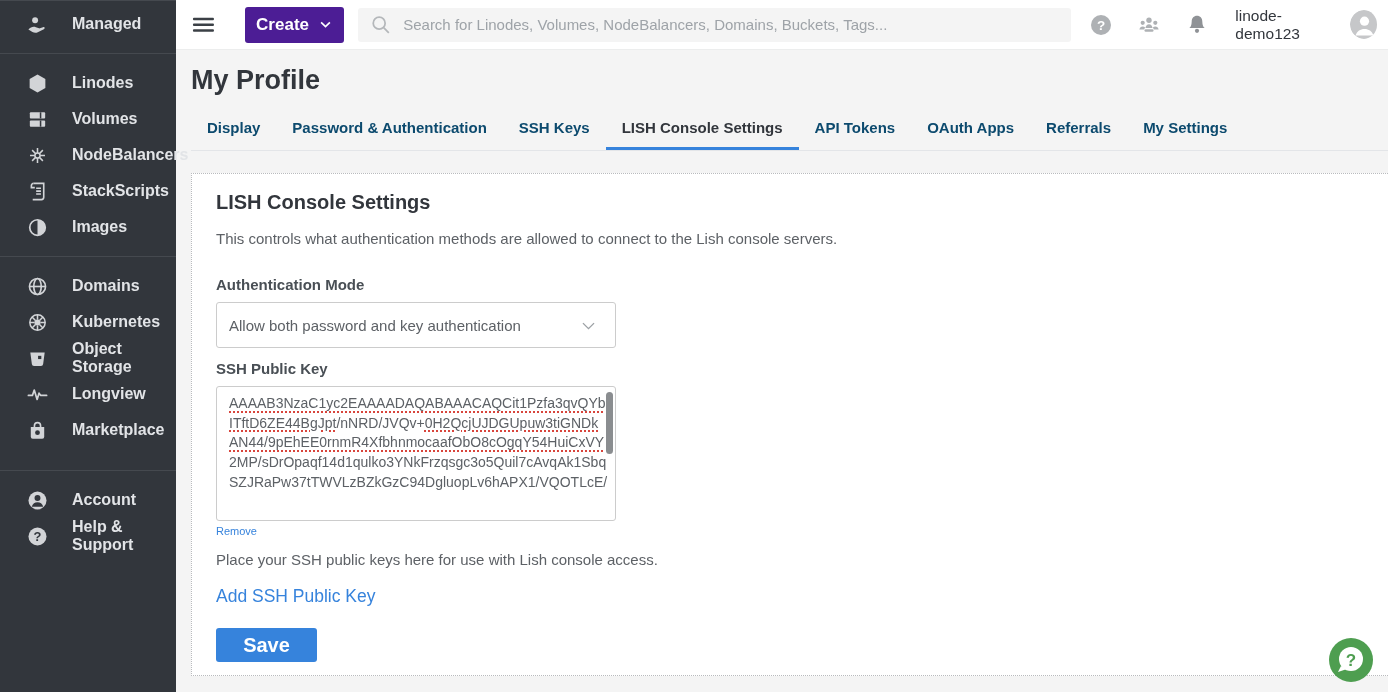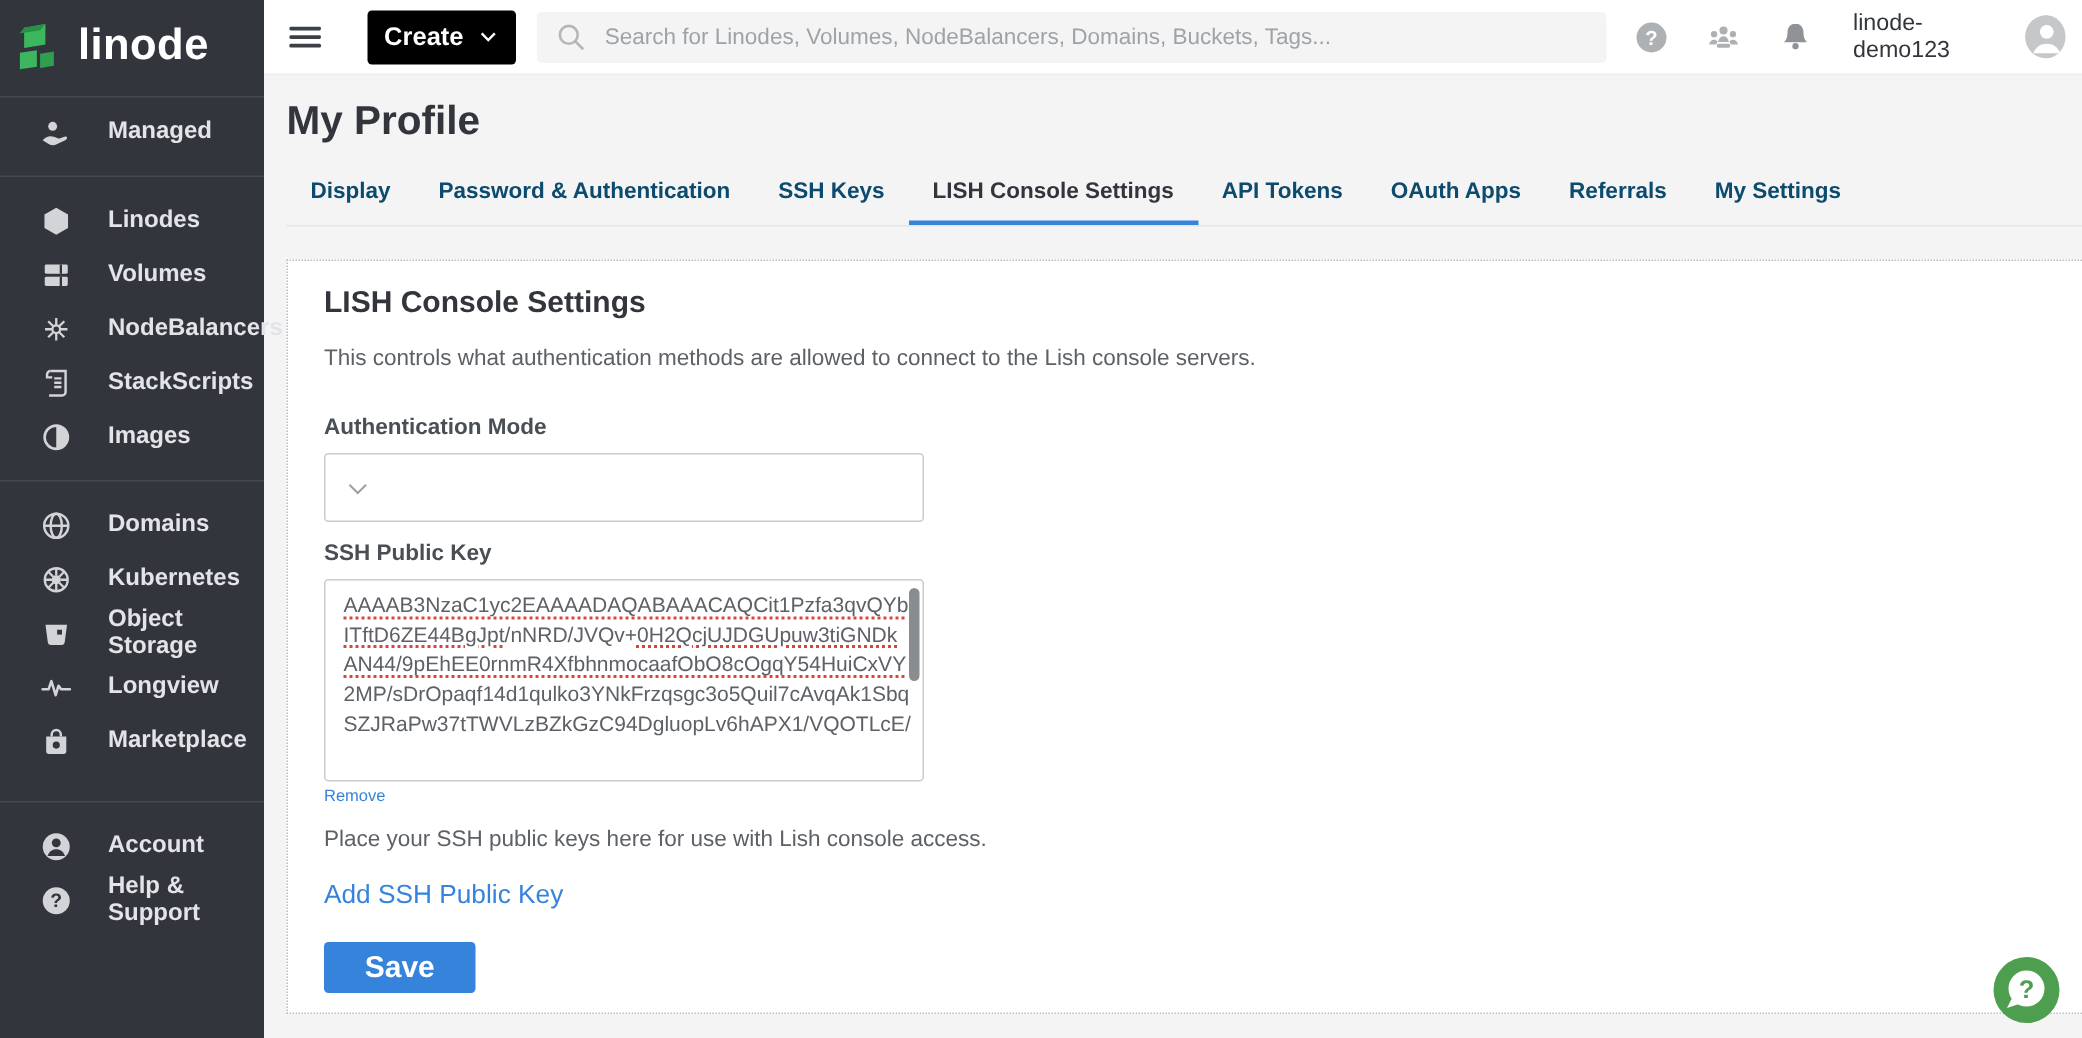--- a/index.html
+++ b/index.html
@@ -17,21 +17,21 @@
   .sb-item { height:36px; display:flex; align-items:center; gap:23px; padding-left:26px;
     color:#e2e4e7; font-size:16px; font-weight:600; cursor:pointer; text-decoration:none; }
   .si { width:23px; height:23px; flex:0 0 23px; display:flex; align-items:center; }
   .si svg { width:23px; height:23px; }
 
   
   .main { flex:1; display:flex; flex-direction:column; }
   .topbar { height:50px; flex:0 0 50px; background:#fff; display:flex; align-items:center;
     padding:0 14px 0 16px; border-bottom:1px solid #eceded; }
   .burger { width:24px; height:24px; background:none; border:none; cursor:pointer; padding:0; }
-  .create-btn { margin-left:30px; width:104px; height:36px; background:#000000; color:#fff; border:none;
+  .create-btn { margin-left:30px; width:104px; height:36px; background:#4c1d95; color:#fff; border:none;
     border-radius:3px; font-size:17px; font-weight:700; font-family:inherit; display:flex;
     align-items:center; justify-content:center; gap:9px; cursor:pointer; }
   .search { margin-left:14px; width:746px; height:34px; background:#f4f4f4; border-radius:3px;
     display:flex; align-items:center; padding:0 10px 0 12px; gap:12px; }
   .search input { flex:1; border:none; background:transparent; outline:none; font-size:15px;
     color:#32363c; font-family:inherit; }
   .search input::placeholder { color:#9ea3a8; }
   .top-icons { display:flex; align-items:center; gap:24px; margin-left:18px; }
   .icon-btn { background:none; border:none; padding:0; cursor:pointer; width:24px; height:24px; }
   .user { display:flex; align-items:center; gap:9px; margin-left:26px; cursor:pointer; }
@@ -73,31 +73,20 @@
 
   .fab { position:absolute; right:14px; bottom:9px; width:46px; height:46px; border:none;
     background:none; padding:0; cursor:pointer; }
 </style>
 </head>
 <body>
 
 <div class="app">
 
   <aside class="sidebar">
-    <div class="logo">
-      <span class="si" style="width:36px;height:38px;flex-basis:36px">
-        <svg viewBox="0 0 24 24" style="width:34px;height:36px">
-          <path d="M5 2.5l10-1.8v9.6L5 12z" fill="#3db75f"></path>
-          <path d="M5 2.5L15 .7l-2.4 2.9-9.8 1.6z" fill="#2a8f47"></path>
-          <path d="M3 14.2l8-1.2v7.8l-8 1.2z" fill="#3db75f"></path>
-          <path d="M12.5 14.7l6.5-1v6.7l-6.5 1z" fill="#2f9e4f"></path>
-        </svg>
-      </span>
-      <span class="logo-text">linode</span>
-    </div>
     <div class="sb-divider"></div>
 
     <nav class="sb-nav">
       <a class="sb-item">
         <span class="si">
           <svg viewBox="0 0 24 24">
               <circle cx="9.5" cy="7.5" r="3.1" fill="#d2d4d7"></circle>
           <path d="M2.5 17.2c2.6-2.7 5-3.4 7.8-2.4l3.3 1.2c1.5.5 1 2.2-.6 2l-3.3-.4 8-2.8c1.8-.6 2.6 1.3.9 2.2l-6.3 3c-1.8.9-3.8.8-5.6-.2l-4.2-2.6z" fill="#d2d4d7"></path>
             </svg>
         </span>
@@ -319,20 +308,21 @@
         <a class="tab">Referrals</a>
         <a class="tab">My Settings</a>
       </div>
 
       <section class="card">
         <h2>LISH Console Settings</h2>
         <p class="desc">This controls what authentication methods are allowed to connect to the Lish console servers.</p>
 
         <div class="field-label">Authentication Mode</div>
         <div class="select">
+          <span>Allow both password and key authentication</span>
           <svg viewBox="0 0 24 24" width="19" height="19">
             <path d="M5 9l7 7 7-7" stroke="#9da1a5" stroke-width="1.7" fill="none"></path>
             </svg>
         </div>
 
         <div class="field-label second">SSH Public Key</div>
         <div class="keybox">
           <div class="kline misspell">AAAAB3NzaC1yc2EAAAADAQABAAACAQCit1Pzfa3qvQYb</div>
           <div class="kline"><span class="misspell">ITftD6ZE44BgJpt</span><span>/nNRD/JVQv+</span><span class="misspell">0H2QcjUJDGUpuw3tiGNDk</span></div>
           <div class="kline misspell">AN44/9pEhEE0rnmR4XfbhnmocaafObO8cOgqY54HuiCxVY</div>

